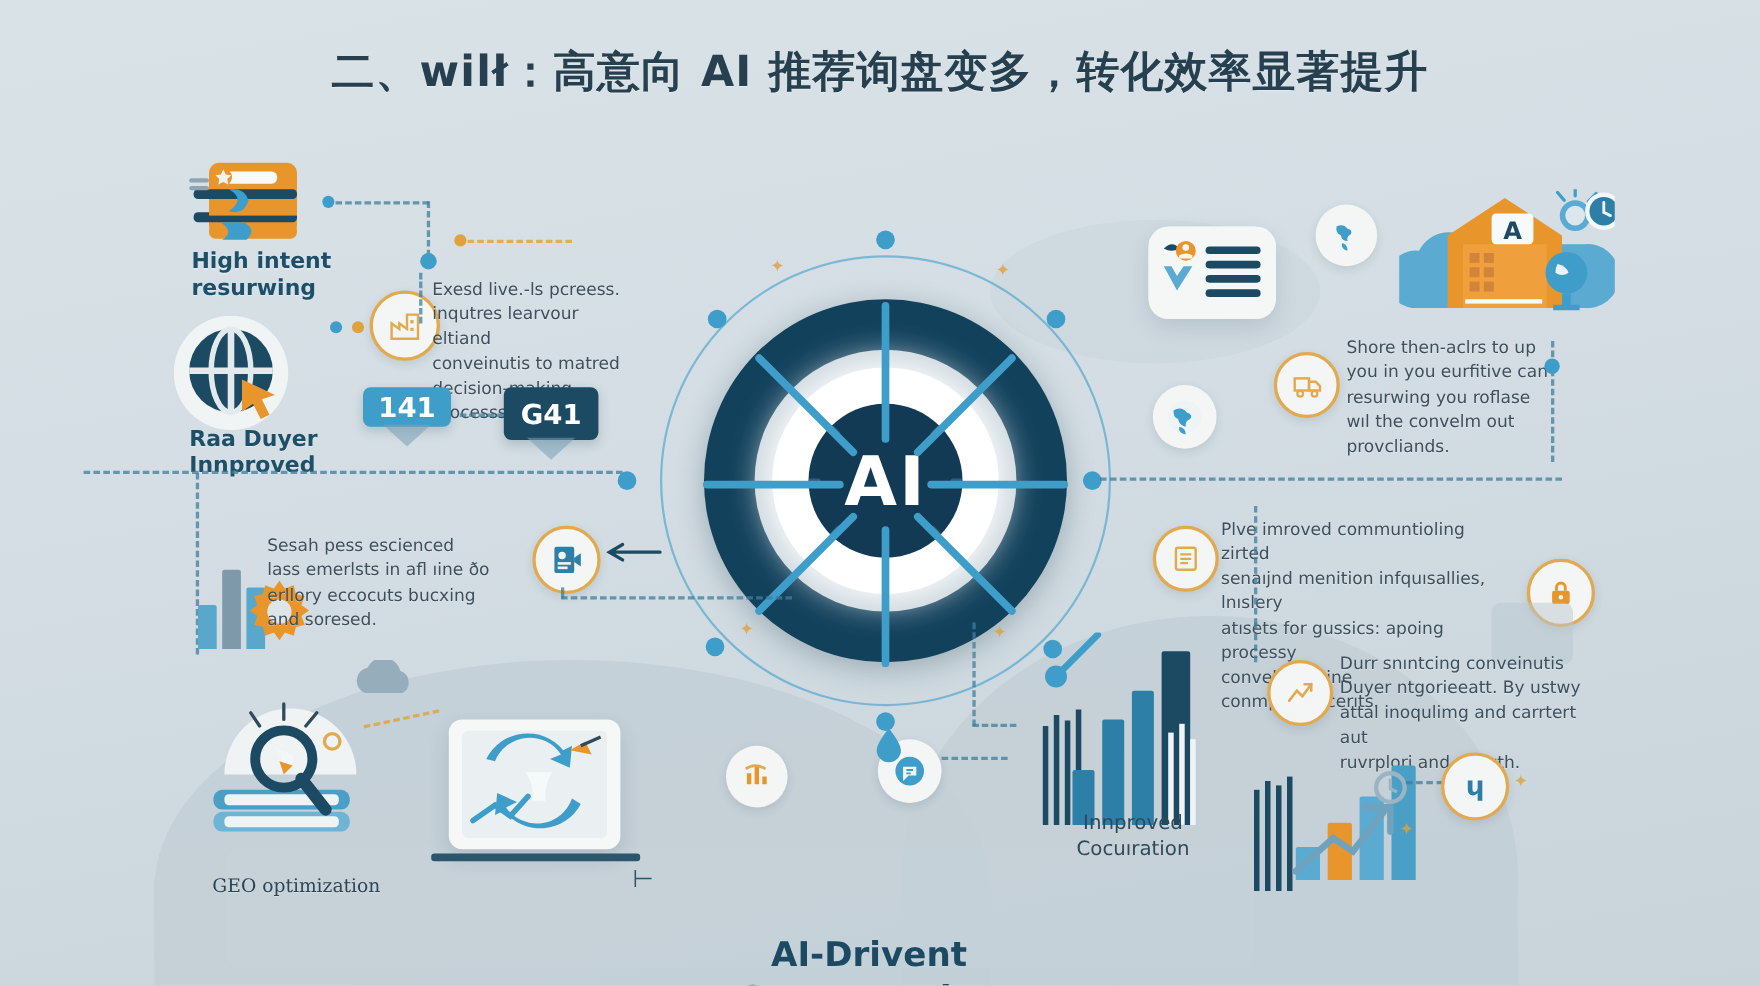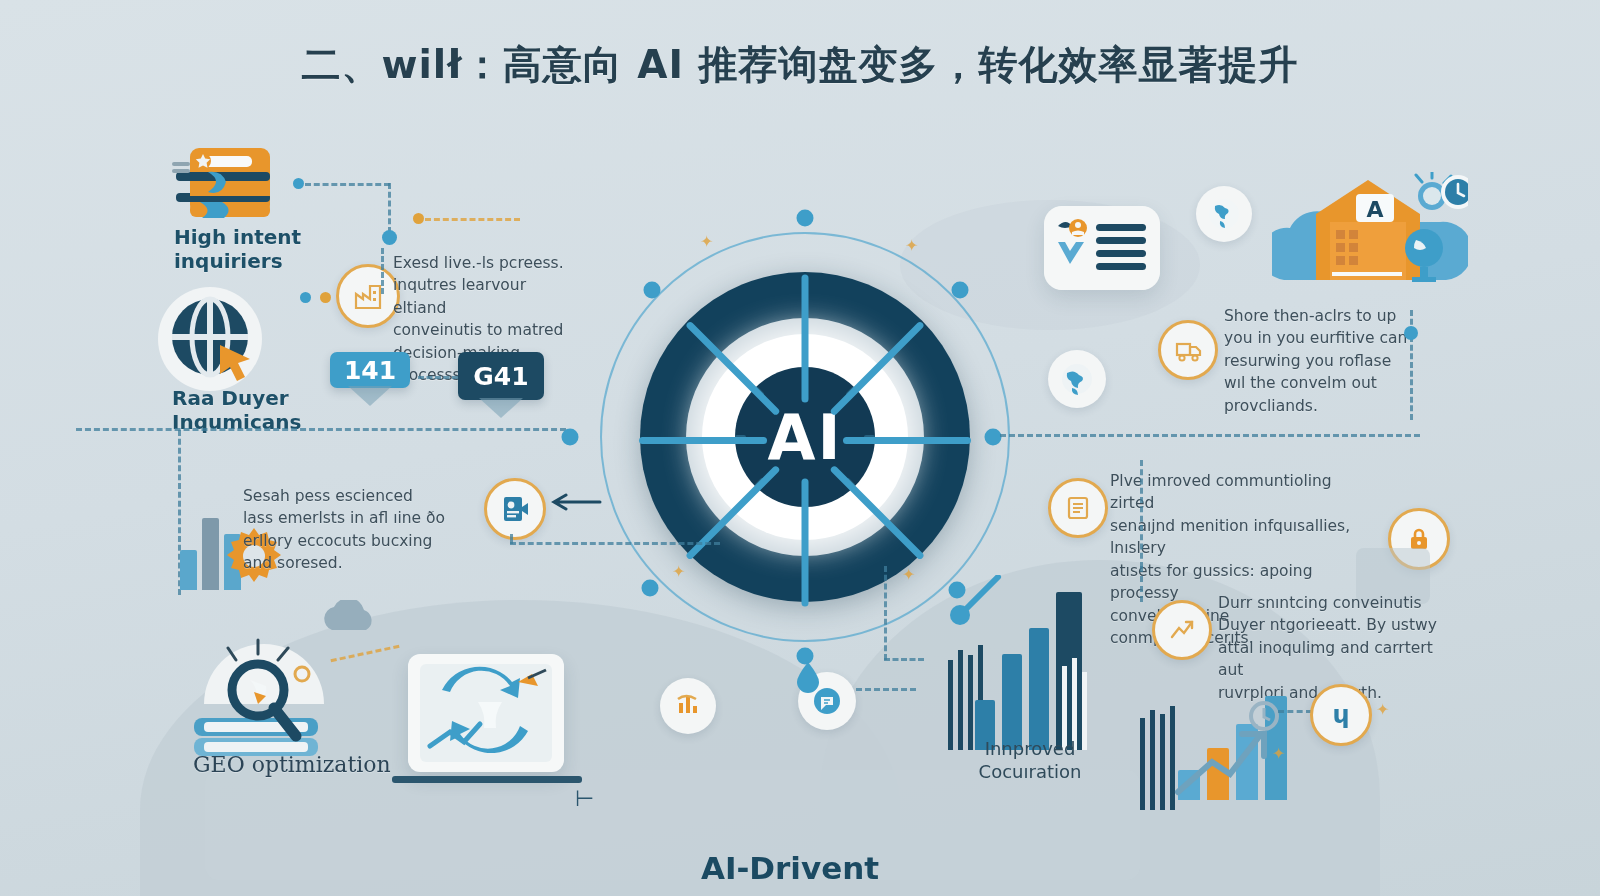--- a/index.html
+++ b/index.html
@@ -183,22 +183,23 @@
     font-weight: 700;
     color: #1d5068;
     font-size: 20px;
     line-height: 1.18;
     font-family: "DejaVu Sans", "Liberation Sans", sans-serif;
     text-shadow: 0 1px 0 rgba(255,255,255,.3);
   }
   .label-serif {
     font-family: "DejaVu Serif", "Liberation Serif", serif;
     font-weight: 400;
-    font-size: 22px;
+    font-size: 17px;
     color: #2b4456;
+    margin-top: 44px;
   }
   .bigheading {
     position: absolute;
     text-align: center;
     font-weight: 700;
     font-size: 31px;
     line-height: 1.28;
     color: #1b4a62;
     font-family: "DejaVu Sans", "Liberation Sans", sans-serif;
   }
@@ -314,33 +315,33 @@
       <rect x="6" y="47" width="94" height="9" rx="4" fill="#1d4a63"></rect>
       <rect x="2" y="16" width="18" height="4" rx="2" fill="#8fa5b1"></rect>
       <rect x="2" y="23" width="18" height="4" rx="2" fill="#8fa5b1"></rect>
       <rect x="20" y="36" width="80" height="14" fill="#e8962c"></rect>
       <rect x="20" y="57" width="80" height="14" rx="6" fill="#e8962c"></rect>
       <path d="M38 26 q16 9 0 20 q14 4 18-10 q-4-12-18-10z" fill="#3e9ec9"></path>
       <path d="M30 56 q14 8 2 16 h22 q10-9 -2-16z" fill="#3e9ec9"></path>
     </svg>
   </div>
   <div class="label" style="left:174px; top:226px; white-space:pre-line;">High intent
-inquiriers</div>
+resurwing</div>
 
   <div style="position:absolute; left:158px; top:287px; width:112px; height:106px;">
     <svg width="112" height="106" viewBox="0 0 112 106">
       <circle cx="52" cy="52" r="52" fill="#f1f4f5"></circle>
       <circle cx="52" cy="50" r="38" fill="#1d4a63"></circle>
       <path d="M14 50 h76 M52 12 v76" stroke="#e3eaee" stroke-width="6"></path>
       <ellipse cx="52" cy="50" rx="18" ry="38" fill="none" stroke="#e3eaee" stroke-width="5"></ellipse>
       <path d="M62 58 l30 14 -12 4 7 14 -8 4 -7-14 -10 7z" fill="#e8962c"></path>
     </svg>
   </div>
   <div class="label" style="left:172px; top:387px; white-space:pre-line;">Raa Duyer
-Inqumicans</div>
+Innproved</div>
 
   <div class="dot-sm" style="left:293px; top:178px;"></div>
   <div class="dashed-h" style="left:305px; top:183px; width:85px;"></div>
   <div class="dashed-v" style="left:388px; top:183px; height:50px;"></div>
   <div class="dot-sm" style="left:382px; top:230px; width:15px; height:15px;"></div>
   <div class="dot-amber" style="left:413px; top:213px;"></div>
   <div class="dashed-amber" style="left:425px; top:218px; width:95px;"></div>
 
   <div class="dashed-h" style="left:76px; top:428px; width:490px;"></div>
   <div class="dashed-v" style="left:178px; top:430px; height:165px;"></div>

